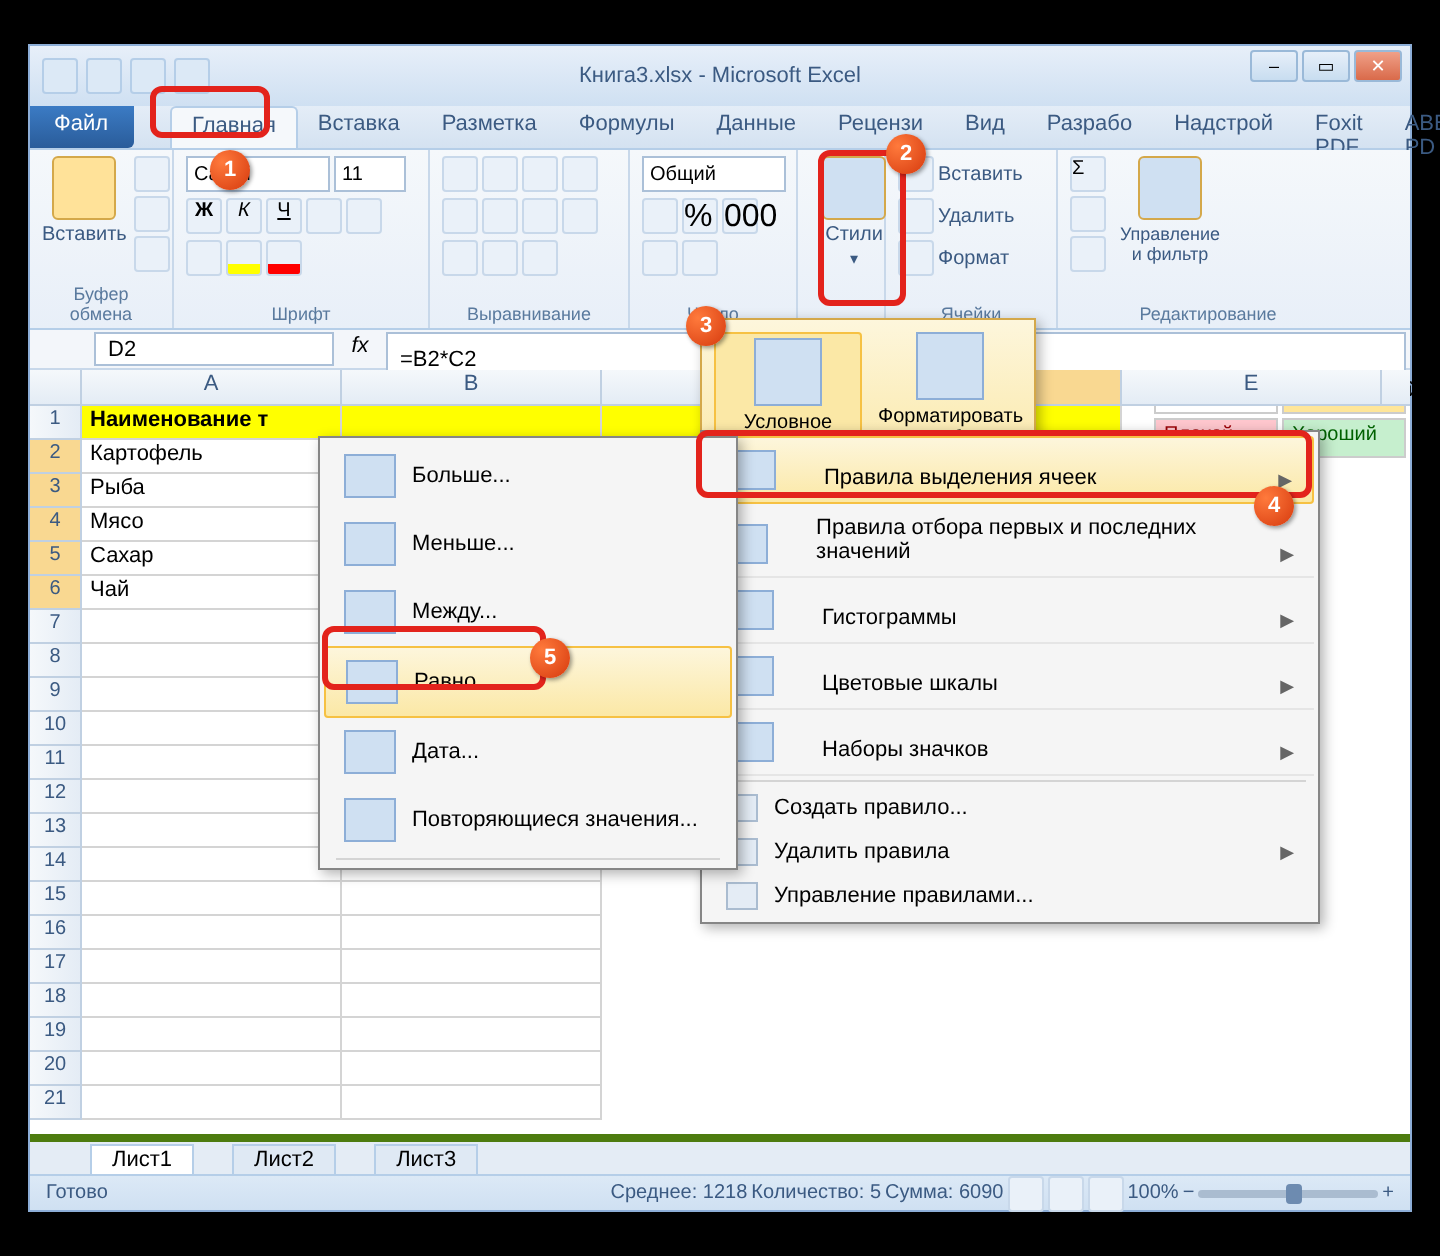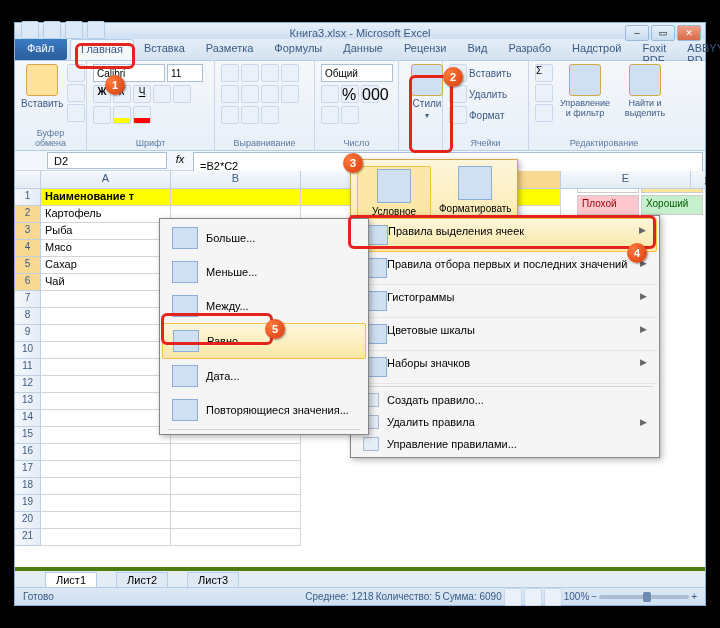--- a/index.html
+++ b/index.html
@@ -1,32 +1,32 @@
 <!DOCTYPE html>
 <html><head>
 <meta charset="utf-8">
 <style>
 * { margin: 0; padding: 0; box-sizing: border-box; font-family: 'Segoe UI', Tahoma, sans-serif; }
 body { background: #000; width: 720px; height: 628px; overflow: hidden; position: relative; }
 .outer-black { position: absolute; inset: 0; background: #000; }
 .app-frame { position: absolute; left: 14px; top: 22px; width: 692px; height: 584px; background: #fff; border: 1px solid #8daed7; box-shadow: 0 0 6px rgba(0,0,0,.4); }
 
 
-.title-bar { height: 16px; background: linear-gradient(#e7eff9,#cfe0f2); display: flex; align-items: flex-end; position: relative; text-decoration: underline; }
+.title-bar { height: 30px; background: linear-gradient(#e7eff9,#cfe0f2); display: flex; align-items: center; position: relative; text-decoration: underline; }
 .qat { display: flex; gap: 4px; padding-left: 6px; }
 .qat-btn { width: 18px; height: 18px; background: #dce9f6; border: 1px solid #b5cee8; border-radius: 2px; }
 .title-text { position: absolute; left: 50%; transform: translateX(-50%); font-size: 11px; color: #3b5a82; }
 .win-controls { position: absolute; right: 4px; top: 2px; display: flex; gap: 2px; }
 .win-btn { width: 24px; height: 16px; background: linear-gradient(#e7eff9,#c8ddf0); border: 1px solid #9ab9d8; border-radius: 2px; font-size: 9px; text-align: center; line-height: 14px; }
 .win-btn.close { background: linear-gradient(#f0a088,#d96a4a); color: #fff; }
 
 
 .tabs { height: 22px; background: linear-gradient(#e4edf7,#d4e2f1); display: flex; border-bottom: 1px solid #b5cee8; }
 .tab { padding: 3px 10px; font-size: 11px; color: #3b5a82; border-right: 1px solid transparent; cursor: pointer; }
-.tab.file { background: linear-gradient(#3b7bc4,#2a5c9a); color: #fff; border-radius: 0 0 3px 0; margin-right: 3px; padding: 3px 12px; text-align: center; }
+.tab.file { background: linear-gradient(#3b7bc4,#2a5c9a); color: #fff; border-radius: 0 0 3px 0; margin-right: 18px; padding: 3px 12px; text-align: center; }
 .tab.active { background: #f5f8fb; border: 1px solid #b5cee8; border-bottom: none; border-radius: 3px 3px 0 0; }
 
 
 .ribbon { height: 90px; background: linear-gradient(#f5f8fb,#e8eff8); border-bottom: 1px solid #b5cee8; display: flex; position: relative; }
 .ribbon-group { border-right: 1px solid #c8d8ea; padding: 3px 6px 2px; display: flex; flex-direction: column; justify-content: space-between; }
 .group-label { font-size: 9px; color: #5a7a9e; text-align: center; margin-top: 2px; }
 .group-body { display: flex; gap: 4px; flex: 1; }
 .big-btn { width: 44px; display: flex; flex-direction: column; align-items: center; gap: 2px; font-size: 10px; color: #3b5a82; }
 .big-icon { width: 32px; height: 32px; background: #ffe299; border: 1px solid #d4a84a; border-radius: 3px; }
 .mini-col { display: flex; flex-direction: column; gap: 2px; font-size: 10px; }
@@ -61,21 +61,21 @@
 .row-green .cell:first-of-type { background: #92d050; }
 
 
 .panel { position: absolute; background: #f5f5f5; border: 1px solid #868686; box-shadow: 2px 2px 6px rgba(0,0,0,.3); font-size: 11px; }
 .panel-top { left: 335px; top: 136px; width: 168px; padding: 6px; background: linear-gradient(#fdf6dc,#fbe8a6); border-color: #d4a84a; display: flex; gap: 8px; }
 .panel-top .pb { display: flex; flex-direction: column; align-items: center; gap: 3px; font-size: 10px; width: 74px; }
 .pb-icon { width: 34px; height: 34px; background: #cfe0f2; border: 1px solid #8daed7; }
 .cond-active { background: #fbe8a6; border: 1px solid #f6c143; border-radius: 2px; padding: 2px; }
 
 .panel-main { left: 335px; top: 192px; width: 310px; padding: 2px;}
-.pm-item { display: flex; align-items: flex-start; gap: 0; padding: 6px 10px; border-bottom: 1px solid #e5e5e5; }
+.pm-item { display: flex; align-items: flex-end; gap: 24px; padding: 6px 10px; border-bottom: 1px solid #e5e5e5; }
 .pm-item.hl { background: linear-gradient(#fdf6dc,#fbe8a6); border: 1px solid #f6c143; border-radius: 2px; }
 .pm-icon { width: 24px; height: 20px; background: #cfe0f2; border: 1px solid #8daed7; }
 .pm-arrow { margin-left: auto; font-size: 9px; color: #666; }
 .pm-thin { padding: 4px 10px; font-size: 11px; display: flex; gap: 8px; align-items: center; }
 .pm-thin .sm-icon { width: 16px; height: 14px; background: #e4ecf5; border: 1px solid #aabcd0; }
 
 .panel-sub { left: 144px; top: 195px; width: 210px; padding: 2px;}
 .ps-item { display: flex; align-items: center; gap: 8px; padding: 6px 10px; }
 .ps-item .pm-icon { width: 26px; height: 22px; }
 .ps-item.hl { background: linear-gradient(#fdf6dc,#fbe8a6); border: 1px solid #f6c143; border-radius: 2px; }
@@ -242,24 +242,20 @@
       <div class="group-body">
         <div class="mini-col" style="gap:2px">
           <div class="mini-btn">Σ</div>
           <div class="mini-btn"></div>
           <div class="mini-btn"></div>
         </div>
         <div class="big-btn" style="width:56px">
           <div class="big-icon" style="background:#cfe0f2"></div>
           <span style="font-size:9px;text-align:center">Управление и фильтр</span>
         </div>
-        <div class="big-btn" style="width:56px">
-          <div class="big-icon" style="background:#cfe0f2"></div>
-          <span style="font-size:9px;text-align:center">Найти и выделить</span>
-        </div>
       </div>
       <div class="group-label">Редактирование</div>
     </div>
 
     <div style="position:absolute;right:2px;top:112px;display:grid;grid-template-columns:repeat(2,auto);gap:2px">
       <div class="style-cell s-normal">Обычный</div>
       <div class="style-cell s-neutral">Нейтральный</div>
       <div class="style-cell s-bad">Плохой</div>
       <div class="style-cell s-good">Хороший</div>
     </div>

